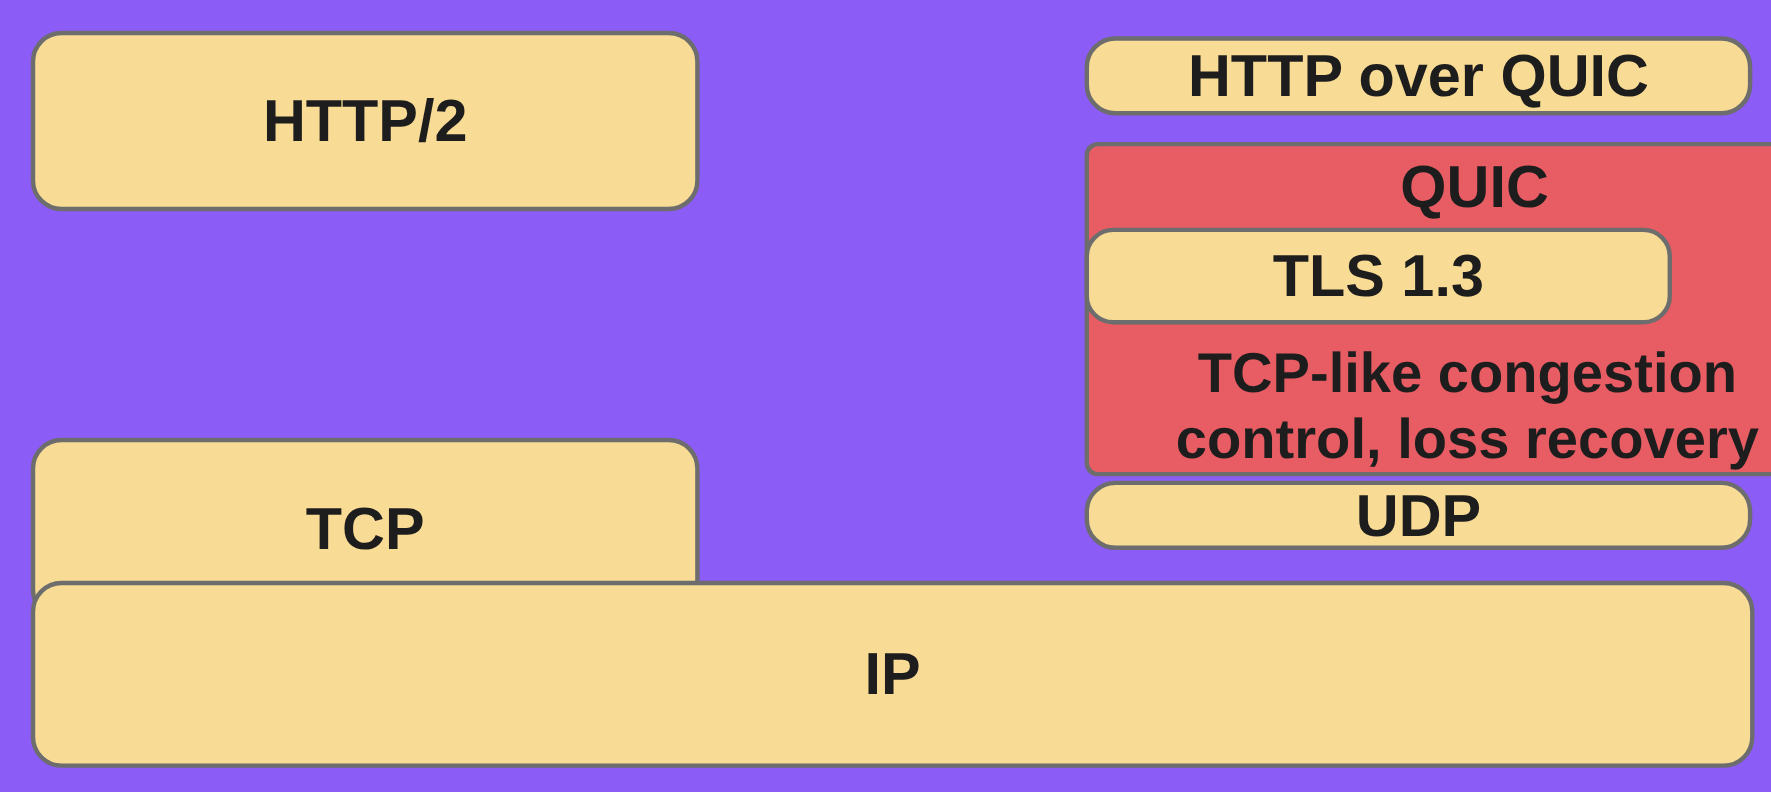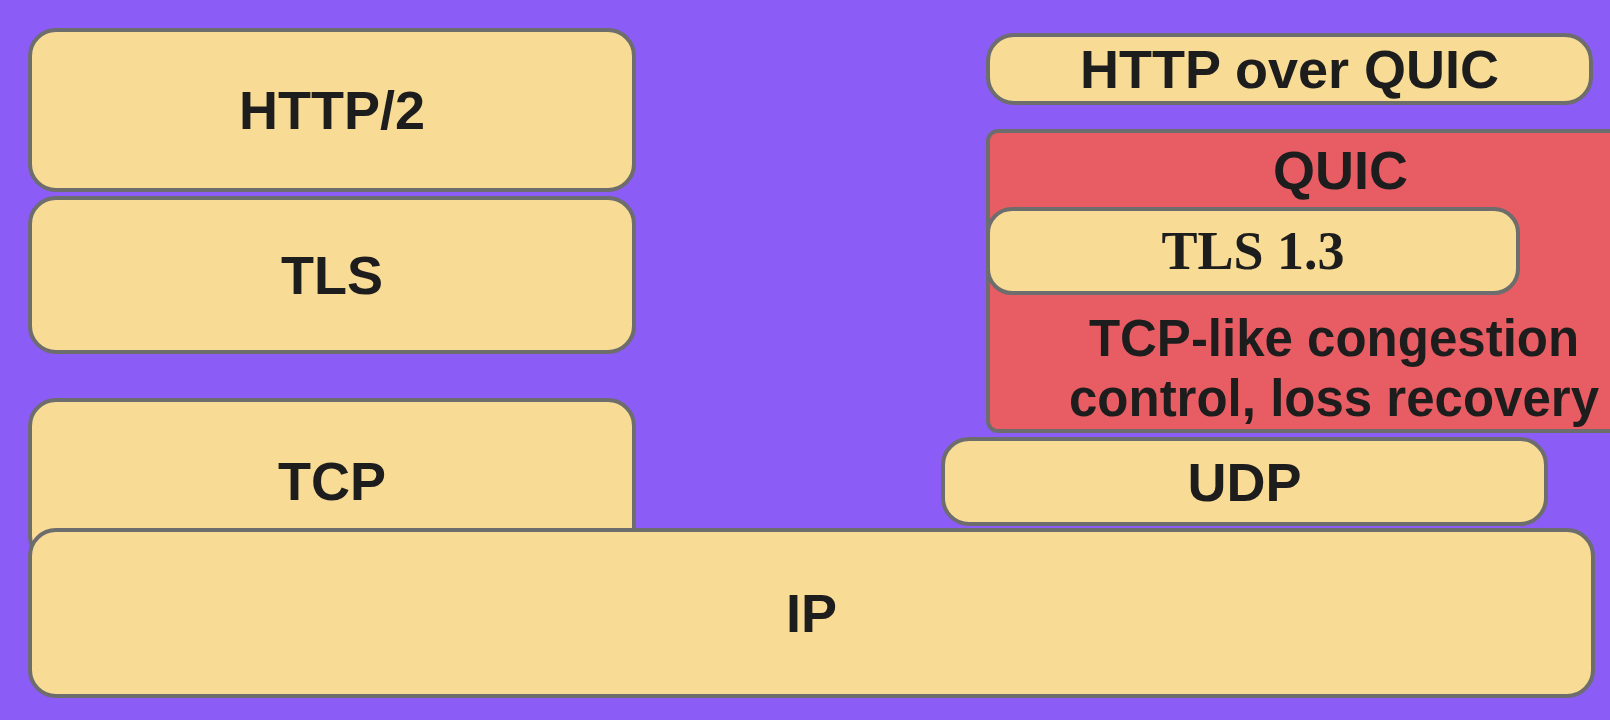--- a/index.html
+++ b/index.html
@@ -47,47 +47,43 @@
     top: 6px; left: 0; right: 0;
     text-align: center;
     font-weight: bold;
     font-size: 54px;
     color: #1D1D1D;
   }
   #box-tls13 {
     left: -4px; top: 74px;
     width: 534px; height: 88px;
     border-radius: 26px;
-    font-family: Liberation Serif, serif;
   }
   .congestion-text {
     position: absolute;
     top: 176px; left: 0; right: 13px;
     text-align: center;
     font-weight: bold;
     font-size: 51px;
     line-height: 1.18;
     color: #1D1D1D;
   }
-  #box-udp { left: 941px; top: 437px; width: 607px; height: 89px; }
+  #box-udp { left: 986px; top: 437px; width: 607px; height: 63px; }
   
   #box-ip  { left: 28px;  top: 528px; width: 1567px; height: 170px; }
 </style>
 </head>
 <body>
 
 <div class="canvas">
 
   <div class="box" id="box-http2">
     <span>HTTP/2</span>
   </div>
 
-  <div class="box" id="box-tls">
-    <span>TLS</span>
-  </div>
 
   <div class="box" id="box-tcp">
     <span>TCP</span>
   </div>
 
   <div class="box" id="box-http-over-quic">
     <span>HTTP over QUIC</span>
   </div>
 
   <div class="box" id="box-quic">

